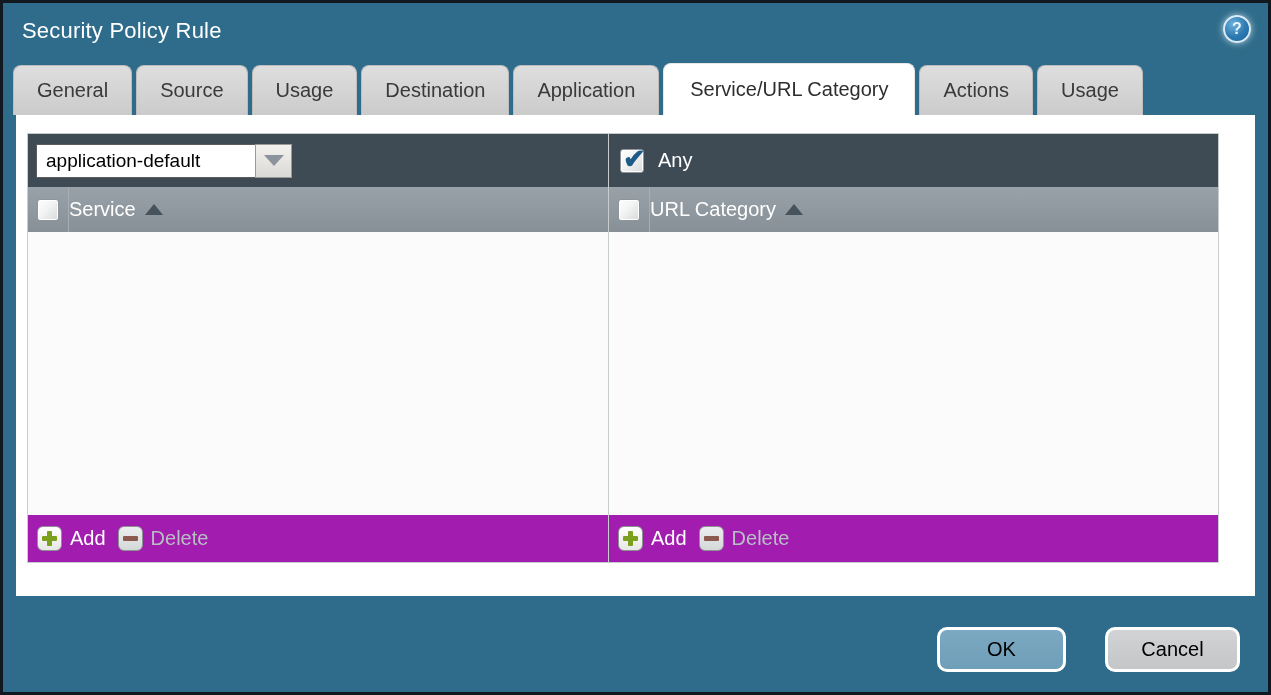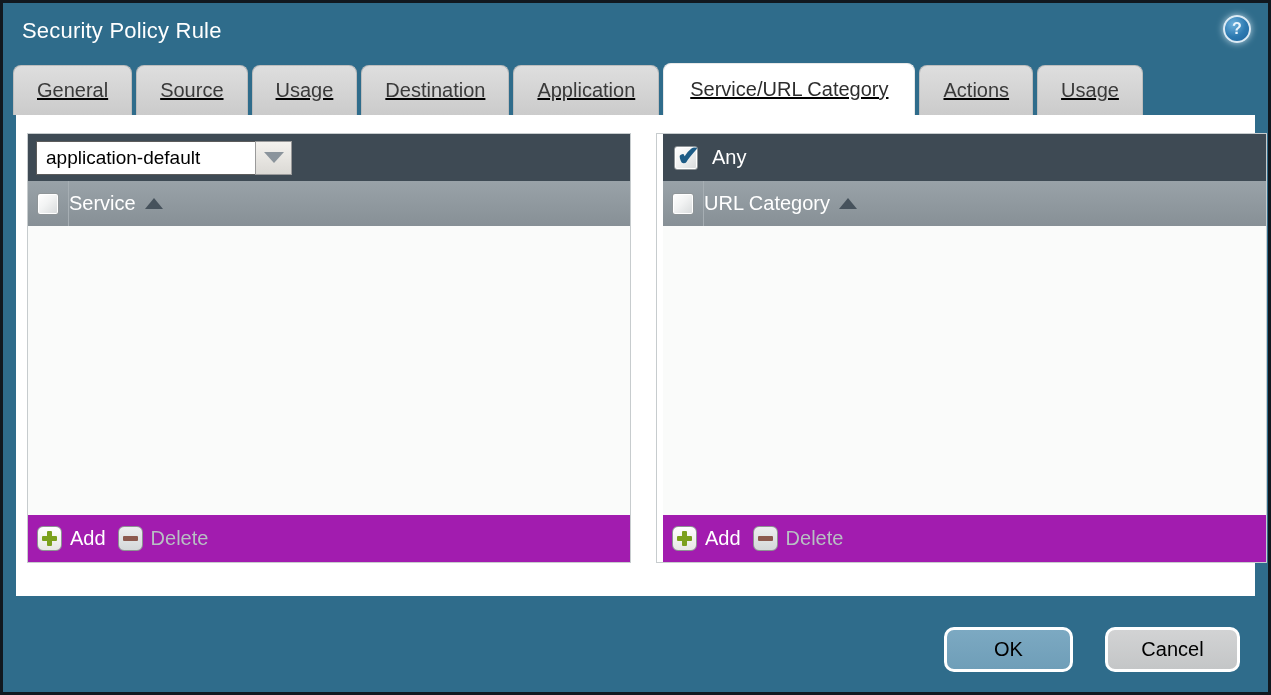--- a/index.html
+++ b/index.html
@@ -25,21 +25,21 @@
     border:2px solid #dcebf5;
     box-shadow:0 0 7px rgba(230,245,255,.75);
     color:#eaf5fd; font-size:16px; font-weight:bold;
     display:flex; align-items:center; justify-content:center;
     cursor:pointer;
   }
 
   
   .tabs{
     position:absolute; left:10px; top:60px; height:52px;
-    display:flex; align-items:flex-end; z-index:2;text-decoration:underline;
+    display:flex; align-items:flex-end; z-index:2;
   }
   .tab{
     height:50px; display:flex; align-items:center;
     padding:0 23px; margin-right:4px;
     background:linear-gradient(#dedede,#cbcbcb);
     border:1px solid #bdbdbd; border-bottom:none;
     border-radius:8px 8px 0 0;
     color:#3a3a3a; font-size:20px; white-space:nowrap;
     cursor:pointer;
   }
@@ -52,24 +52,24 @@
   .content{
     position:absolute; left:13px; right:13px; top:112px; height:481px;
     background:#ffffff; z-index:1;
   }
   .panel{
     position:absolute; top:18px; height:430px;
     display:flex; flex-direction:column;
     border:1px solid #c7ccce;
   }
   .panel.left{ left:11px; width:604px; }
-  .panel.right{ left:640px; width:611px;padding-left:6px; }
+  .panel.right{ left:592px; width:611px; }
 
   .ptop{
-    height:47px; background:#3e4a54; flex:0 0 auto;
+    height:53px; background:#3e4a54; flex:0 0 auto;
     display:flex; align-items:center; padding-left:8px;
   }
   .phead{
     height:45px; flex:0 0 auto;
     background:linear-gradient(#99a2a8,#879096);
     display:flex; align-items:center; color:#ffffff;
   }
   .cbcol{
     width:41px; height:100%; flex:0 0 auto;
     display:flex; align-items:center; justify-content:center;
@@ -145,21 +145,21 @@
     width:5px; height:15px; background:#7ba01d; border-radius:1px;
   }
   .icon24.minus::before{
     content:""; position:absolute; left:4px; top:9px;
     width:15px; height:5px; background:#8c5a4e; border-radius:1px;
   }
 
   
   .footer-buttons{
     position:absolute; right:28px; bottom:20px;
-    display:flex; gap:4px;
+    display:flex; gap:11px;
   }
   .btn{
     height:45px; border-radius:10px; border:3px solid #ffffff;
     font-family:"Liberation Sans", sans-serif;
     font-size:20px; color:#000000; cursor:pointer;
   }
   .btn.ok{ width:129px; background:linear-gradient(#7ca9c2,#6f9eb8); }
   .btn.cancel{ width:135px; background:linear-gradient(#d2d3d4,#c4c6c7);margin-left:28px; }
 </style>
 </head>

